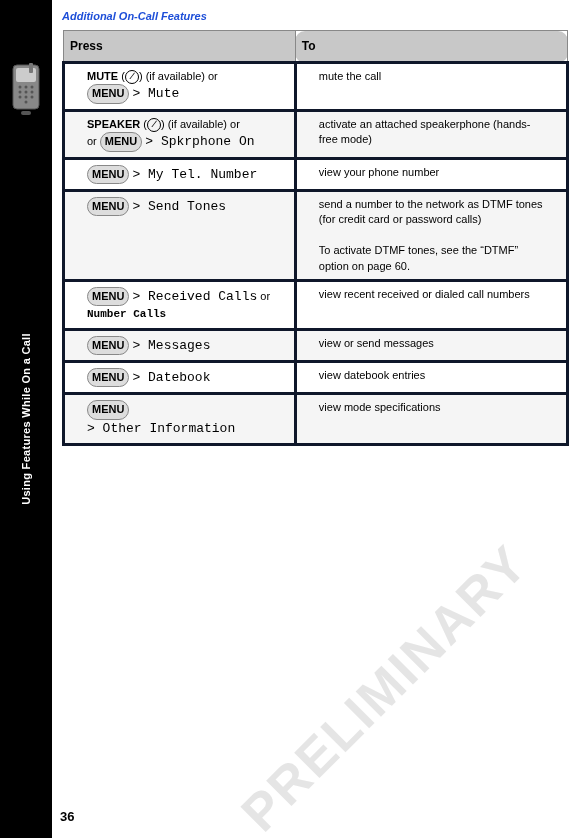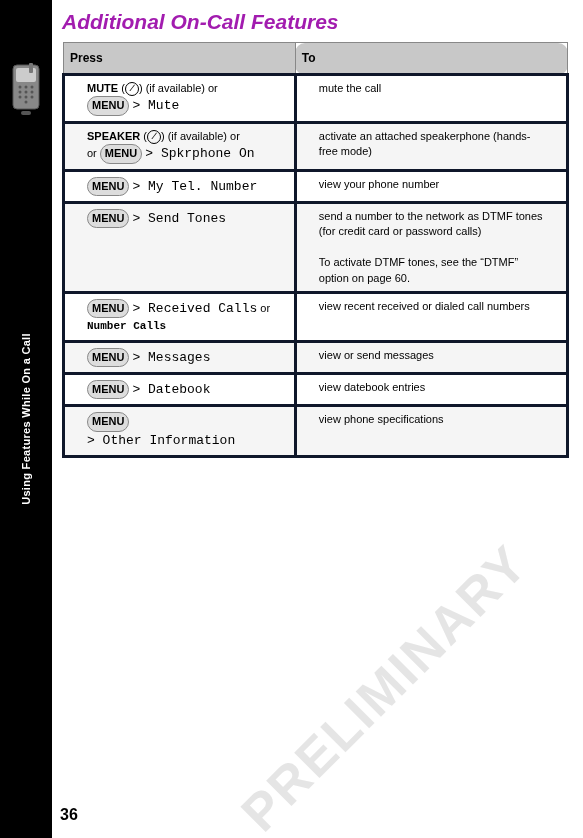--- a/index.html
+++ b/index.html
@@ -68,24 +68,24 @@
       position: absolute;
       left: 52px;
       top: 0;
       right: 0;
       bottom: 0;
       padding: 10px 14px 10px 10px;
     }
 
     
     .page-title {
-      font-size: 21px;
+      font-size: 11px;
       font-weight: bold;
       font-style: italic;
-      color: #a21caf;
+      color: #1d4ed8;
       margin-bottom: 8px;
       font-family: Arial, Helvetica, sans-serif;
     }
 
     
     .features-table {
       width: 100%;
       border-collapse: collapse;
       border: 1px solid #999;
     }
@@ -158,21 +158,21 @@
       font-family: Arial, Helvetica, sans-serif;
       letter-spacing: 2px;
       white-space: nowrap;
     }
 
     
     .page-number {
       position: absolute;
       bottom: 14px;
       left: 60px;
-      font-size: 16px;
+      font-size: 13px;
       font-weight: bold;
       color: #000;
     }
 
     
     .phone-svg {
       width: 38px;
       height: 55px;
     }
 
@@ -309,21 +309,21 @@
             <span class="mono">&gt; Datebook</span>
           </td>
           <td>view datebook entries</td>
         </tr>
 
         <tr>
           <td>
             <span class="menu-btn">MENU</span><br>
             <span class="mono">&gt; Other Information</span>
           </td>
-          <td>view phone specifications</td>
+          <td>view mode specifications</td>
         </tr>
       </tbody>
     </table>
 
   </div>
 
   <div class="watermark">PRELIMINARY</div>
 
   <div class="page-number">36</div>
 

